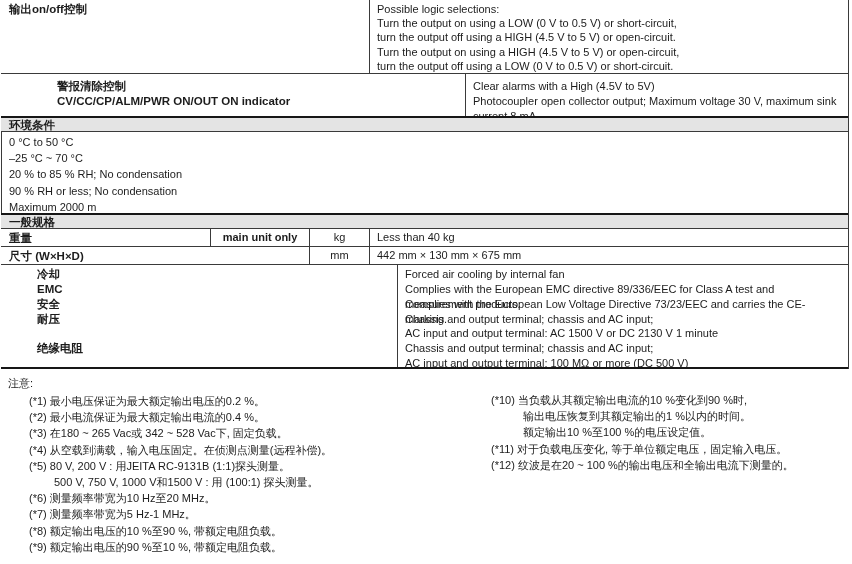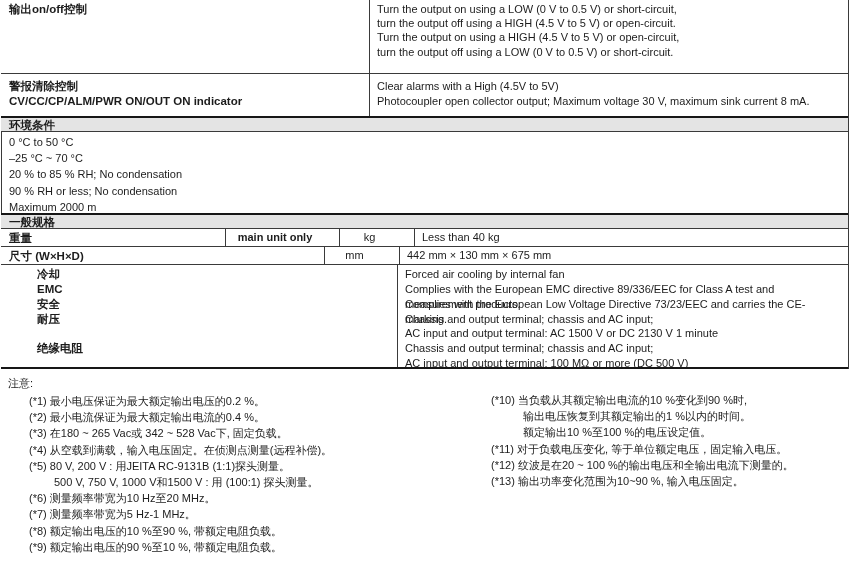--- a/index.html
+++ b/index.html
@@ -10,31 +10,31 @@
   }
   
   .tbl { position:absolute; left:1px; top:0; width:848px; border-right:1px solid #3a3a3a; box-sizing:border-box; }
   .trow { display:flex; box-sizing:border-box; overflow:hidden; }
   .cell { box-sizing:border-box; overflow:hidden; }
   .lcell { width:368px; padding:2px 8px 0 8px; font-weight:bold; font-size:11.5px; }
   .rcell { flex:1; border-left:1px solid #3a3a3a; padding:2px 7px 0 7px; font-size:11px; }
   .r1 { height:74px; border-bottom:1px solid #3a3a3a; }
   .r1 .ln { line-height:14.2px; height:14.2px; }
   .r2 { height:42px; }
-  .r2 .lcell, .r2 .rcell { padding-top:5px; }
+  .r2 .lcell, .r2 .rcell { padding-top:5px;margin-left:48px; }
   .r2 .ln { line-height:15px; height:15px; }
   .sechead {
     height:16px; background:#e4e4e4;
     border-top:2px solid #161616; border-bottom:1px solid #3a3a3a;
     font-weight:bold; font-size:11.5px; padding:1px 8px 0 8px;
     box-sizing:border-box; line-height:13px;
   }
   .renv { height:81px; }
   .renv .ln { line-height:16.2px; height:16.2px; }
-  .rwt, .rdim { height:18px; border-bottom:1px solid #3a3a3a;gap:15px; }
+  .rwt, .rdim { height:18px; border-bottom:1px solid #3a3a3a; }
   .rwt .cell, .rdim .cell { padding-top:2px; }
   .wt-label { width:209px; padding-left:8px; font-weight:bold; font-size:11.5px; }
   .dim-label { width:308px; padding-left:8px; font-weight:bold; font-size:11.5px; }
   .qual { width:99px; border-left:1px solid #3a3a3a; text-align:center; font-weight:bold; font-size:11px; }
   .unit { width:60px; border-left:1px solid #3a3a3a; text-align:center; font-size:11px; }
   .vcell { flex:1; border-left:1px solid #3a3a3a; padding-left:7px; font-size:11px; }
   .rgen { height:104px; border-bottom:2px solid #161616;padding-left:28px; }
   .rgen .ln { line-height:14.85px; height:14.85px; }
   
   .notes-left { position:absolute; left:8px; top:374px; width:420px; font-size:11px; }
@@ -48,20 +48,21 @@
 <body>
 
 <div class="page">
   <div class="tbl">
 
     <div class="trow r1">
       <div class="cell lcell">
         <div class="ln">输出on/off控制</div>
       </div>
       <div class="cell rcell">
+        <div class="ln">Possible logic selections:</div>
         <div class="ln">Turn the output on using a LOW (0 V to 0.5 V) or short-circuit,</div>
         <div class="ln">turn the output off using a HIGH (4.5 V to 5 V) or open-circuit.</div>
         <div class="ln">Turn the output on using a HIGH (4.5 V to 5 V) or open-circuit,</div>
         <div class="ln">turn the output off using a LOW (0 V to 0.5 V) or short-circuit.</div>
       </div>
     </div>
 
     <div class="trow r2">
       <div class="cell lcell">
         <div class="ln">警报清除控制</div>
@@ -135,15 +136,14 @@
     <div class="nln">(*8) 额定输出电压的10 %至90 %, 带额定电阻负载。</div>
     <div class="nln">(*9) 额定输出电压的90 %至10 %, 带额定电阻负载。</div>
   </div>
 
   <div class="notes-right">
     <div class="nln">(*10) 当负载从其额定输出电流的10 %变化到90 %时,</div>
     <div class="nln cont">输出电压恢复到其额定输出的1 %以内的时间。</div>
     <div class="nln cont">额定输出10 %至100 %的电压设定值。</div>
     <div class="nln">(*11) 对于负载电压变化, 等于单位额定电压，固定输入电压。</div>
     <div class="nln">(*12) 纹波是在20 ~ 100 %的输出电压和全输出电流下测量的。</div>
-    <div class="nln">(*13) 输出功率变化范围为10~90 %, 输入电压固定。</div>
   </div>
 </div>
 
 </body></html>

